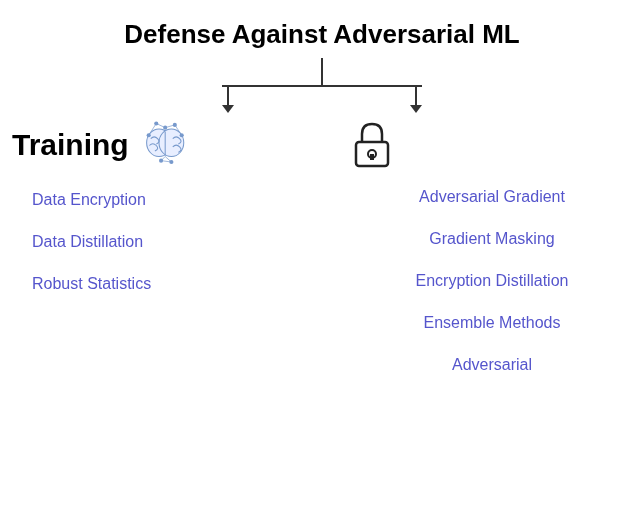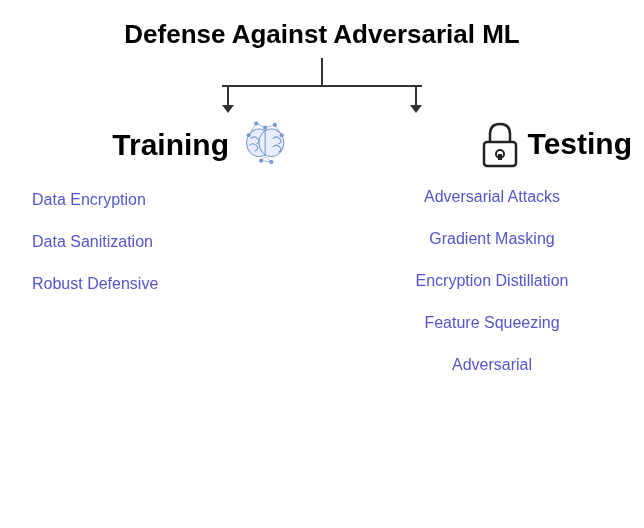--- a/index.html
+++ b/index.html
@@ -116,21 +116,21 @@
       width: 620px;
       margin-top: 0px;
       align-items: flex-start;
       justify-content: space-between;
     }
 
     .column {
       width: 280px;
       display: flex;
       flex-direction: column;
-      align-items: flex-end;
+      align-items: flex-start;
     }
 
     
     .column-header {
       display: flex;
       align-items: center;
       gap: 8px;
       margin-bottom: 18px;
     }
 
@@ -221,42 +221,41 @@
           <line x1="41" y1="14" x2="55" y2="10" stroke="#7799cc" stroke-width="1"></line>
           <line x1="55" y1="10" x2="65" y2="25" stroke="#7799cc" stroke-width="1"></line>
           <line x1="28" y1="8" x2="17" y2="25" stroke="#7799cc" stroke-width="1"></line>
           <line x1="35" y1="62" x2="50" y2="64" stroke="#7799cc" stroke-width="1"></line>
           <line x1="41" y1="56" x2="35" y2="62" stroke="#7799cc" stroke-width="1"></line>
           <line x1="41" y1="56" x2="50" y2="64" stroke="#7799cc" stroke-width="1"></line>
         </svg>
       </div>
       <ul class="item-list">
         <li>Data Encryption</li>
-        <li>Data Sanitization</li>
-        <li>Robust Defensive</li>
+        <li>Data Distillation</li>
+        <li>Robust Statistics</li>
       </ul>
     </div>
 
     <div class="column">
       <div class="column-header">
 
         <svg width="40" height="52" viewBox="0 0 40 52" xmlns="http://www.w3.org/2000/svg">
 
           <rect x="4" y="24" width="32" height="24" rx="3" ry="3" fill="none" stroke="#222" stroke-width="2.5"></rect>
 
           <path d="M10 24 L10 16 Q10 6 20 6 Q30 6 30 16 L30 24" fill="none" stroke="#222" stroke-width="2.5"></path>
 
           <circle cx="20" cy="36" r="4" fill="none" stroke="#222" stroke-width="2"></circle>
           <rect x="18" y="36" width="4" height="6" fill="#222"></rect>
         </svg>
-        <span class="column-title">Testing</span>
       </div>
       <ul class="item-list">
-        <li>Adversarial Attacks</li>
+        <li>Adversarial Gradient</li>
         <li>Gradient Masking</li>
         <li>Encryption Distillation</li>
-        <li>Feature Squeezing</li>
+        <li>Ensemble Methods</li>
         <li>Adversarial</li>
       </ul>
     </div>
 
   </div>
 </div>
 
 </body></html>

